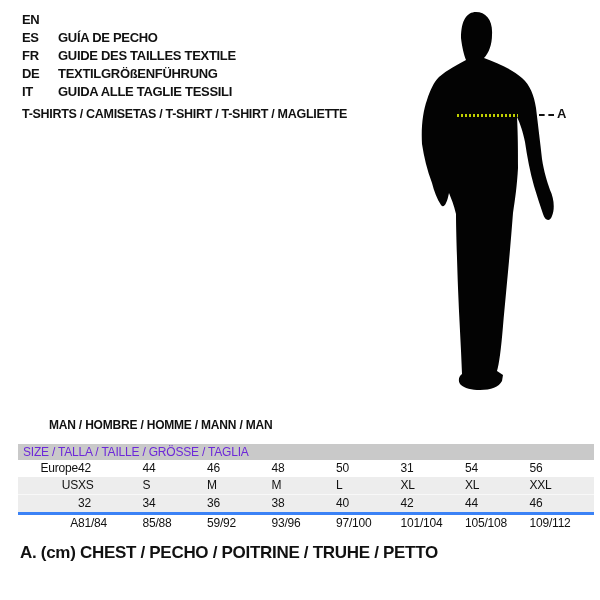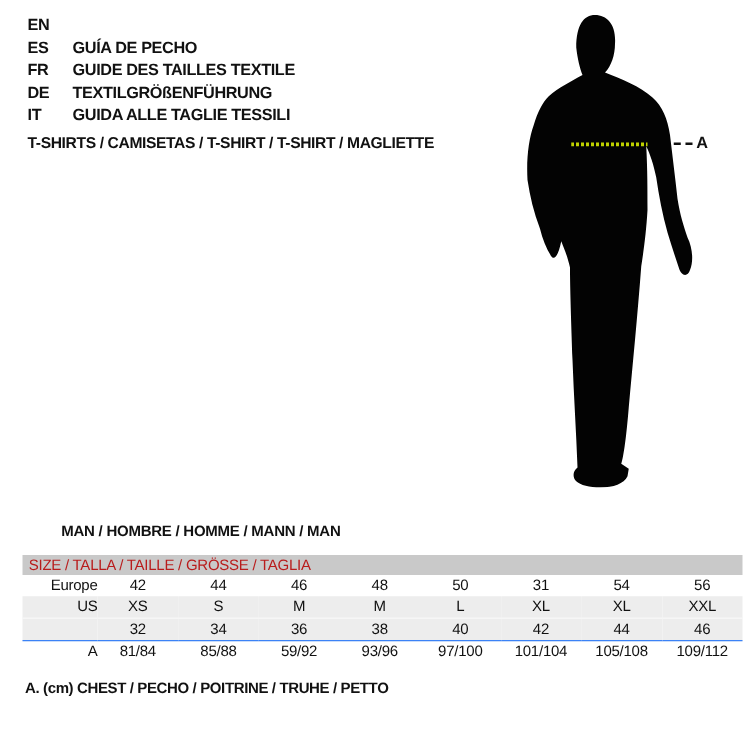--- a/index.html
+++ b/index.html
@@ -29,31 +29,31 @@
                 border-top:2px dashed #111;}
   .measure-label{left:557px;top:106px;font-weight:bold;font-size:13px;}
 
   
   .section-heading{left:20px;top:418px;font-weight:bold;font-size:12px;
                    letter-spacing:-0.2px;margin-left:29px;}
 
   
   .size-table{left:18px;top:444px;width:576px;border-collapse:collapse;
               table-layout:fixed;font-size:12px;letter-spacing:-0.2px;}
-  .size-table td{padding:0;height:17px;line-height:17px;text-align:center;
+  .size-table td{padding:0;height:17px;line-height:17px;text-align:left;
                  vertical-align:middle;white-space:nowrap;}
   .size-table td.row-label{text-align:right;padding-left:4px;}
   .size-table tr.hdr td{background:#c9c9c9;text-align:left;padding-left:5px;
-                        height:16px;line-height:16px;color:#b91c1c;}
+                        height:16px;line-height:16px;color:#6d28d9;}
   .size-table tr.light td{background:#ededed;}
   .size-table tr.sep-light td{border-bottom:1px solid #f8f8f8;}
-  .size-table tr.sep-dark td{border-bottom:1px solid #3b82f6;}
+  .size-table tr.sep-dark td{border-bottom:3px solid #3b82f6;}
 
   
-  .footnote{left:20px;top:543px;font-weight:bold;font-size:12px;
+  .footnote{left:20px;top:543px;font-weight:bold;font-size:17px;
             letter-spacing:-0.3px;}
 </style>
 </head>
 <body>
 
 <div class="abs lang-block">
   <div class="lang-row">
     <span class="lang-code">EN</span>
   </div>
   <div class="lang-row">

